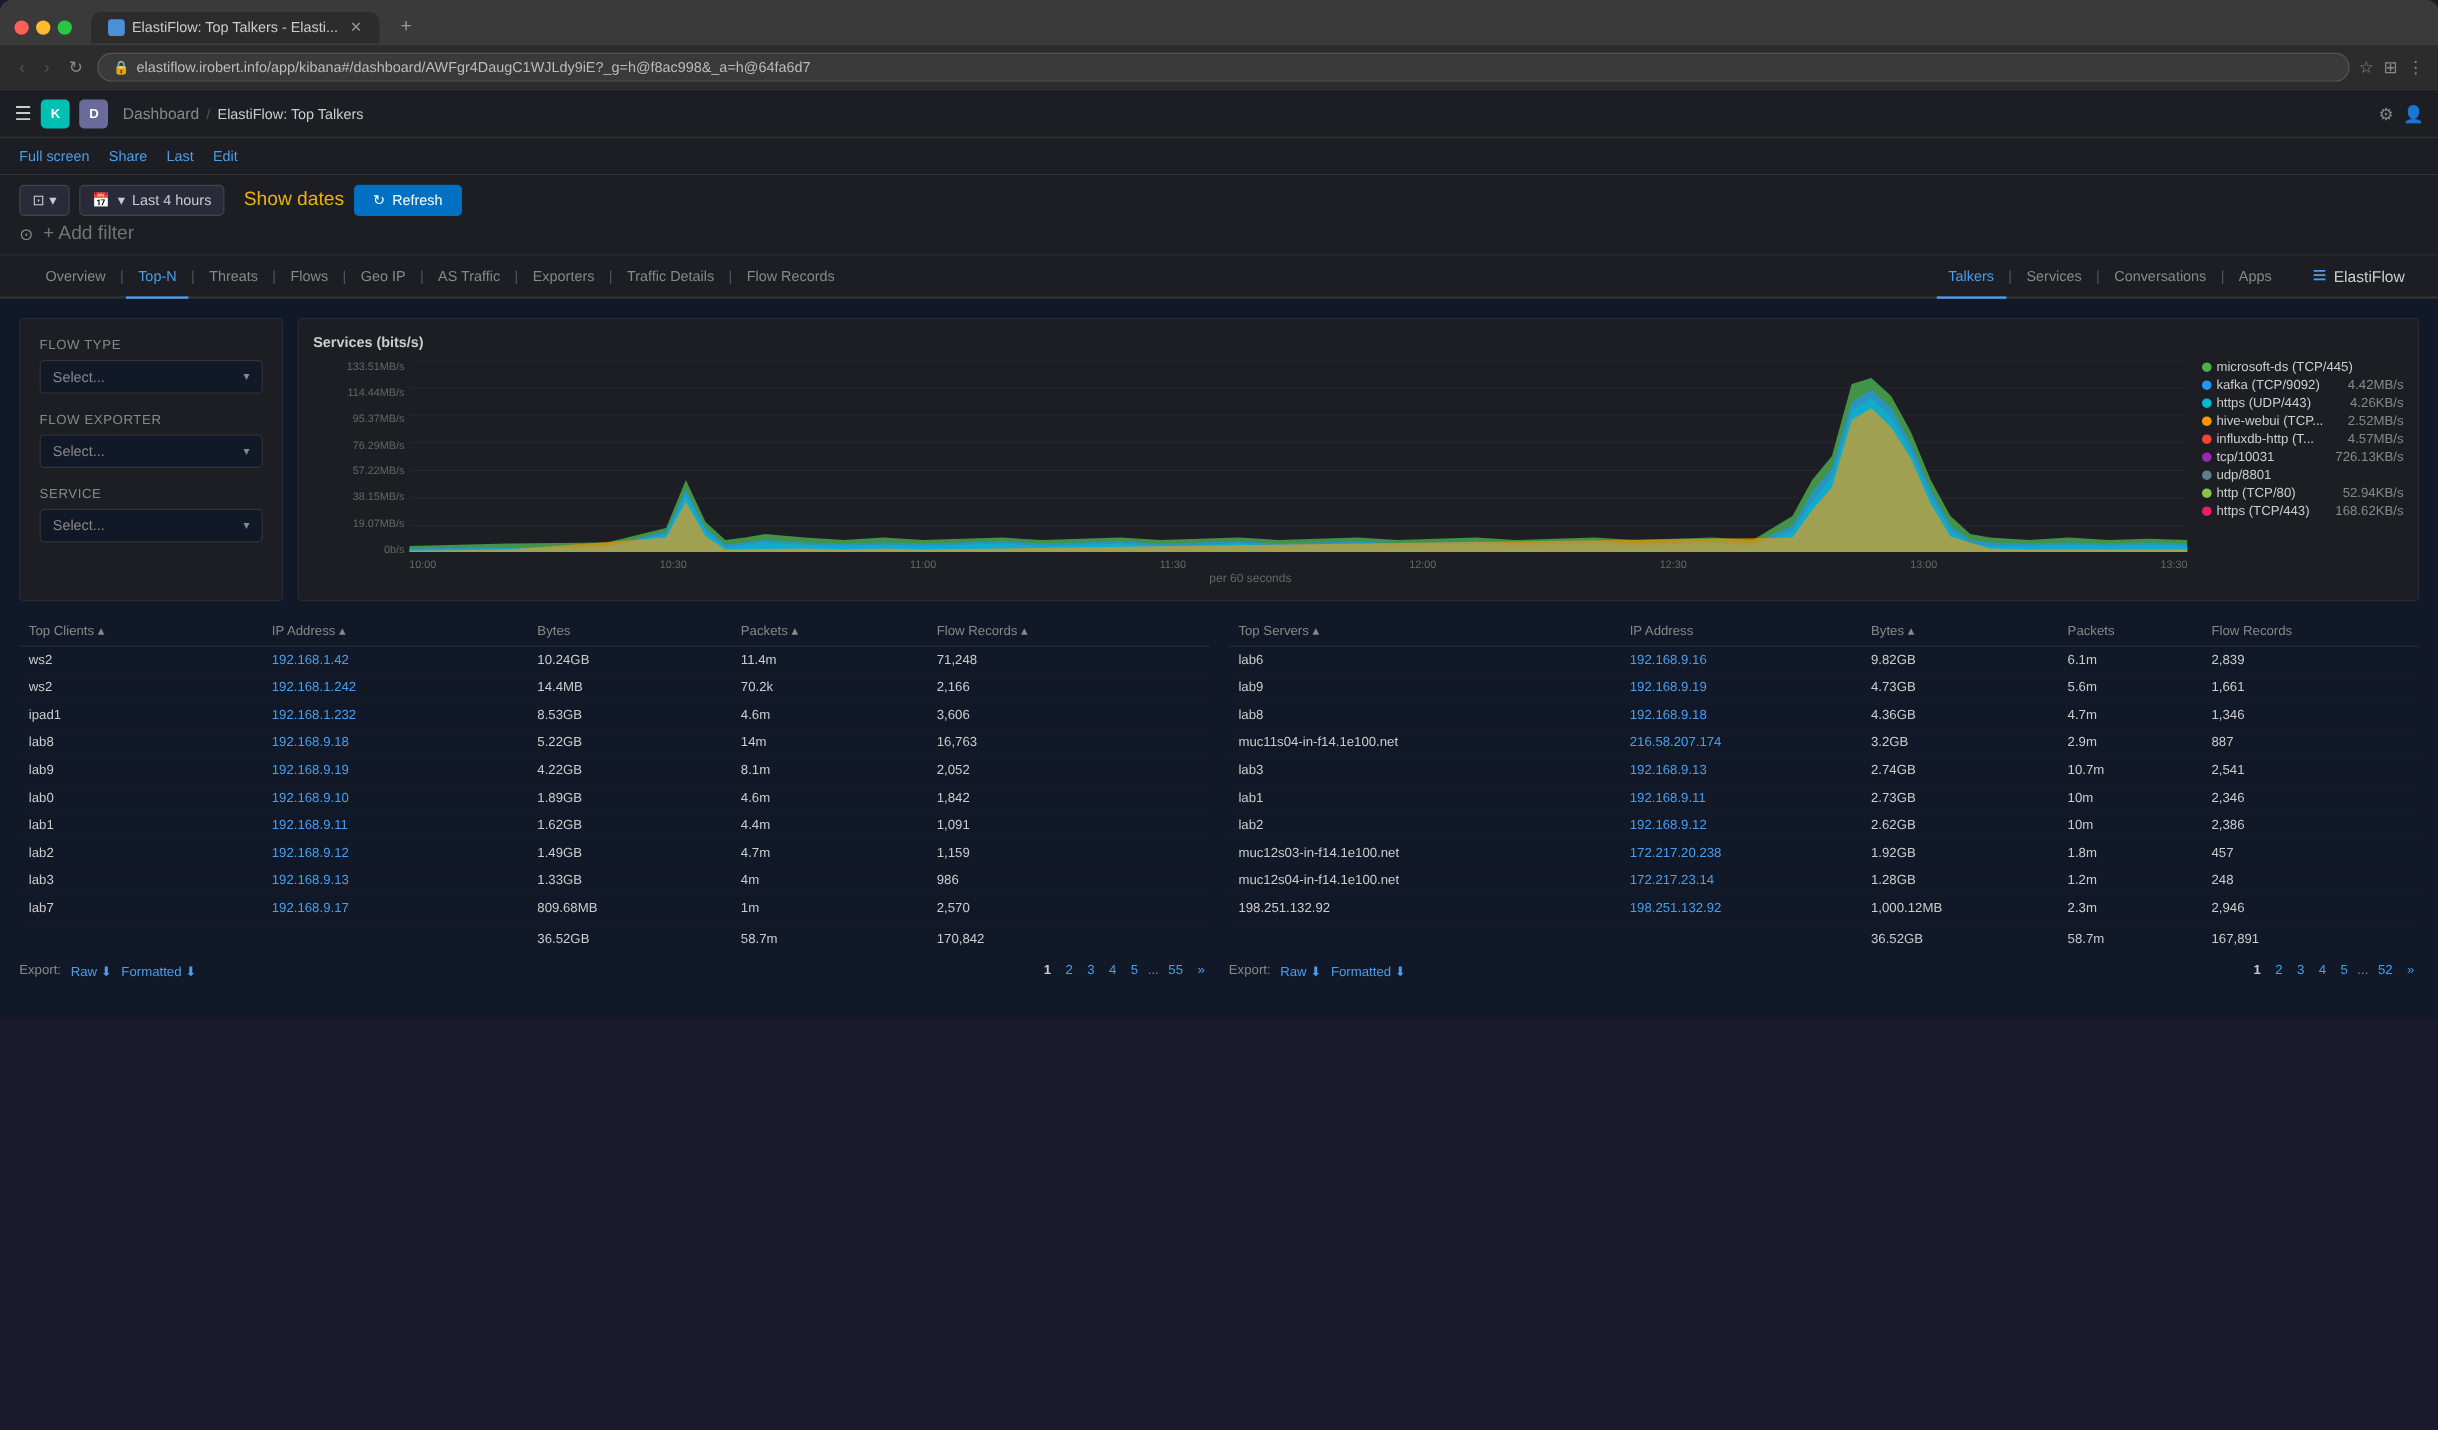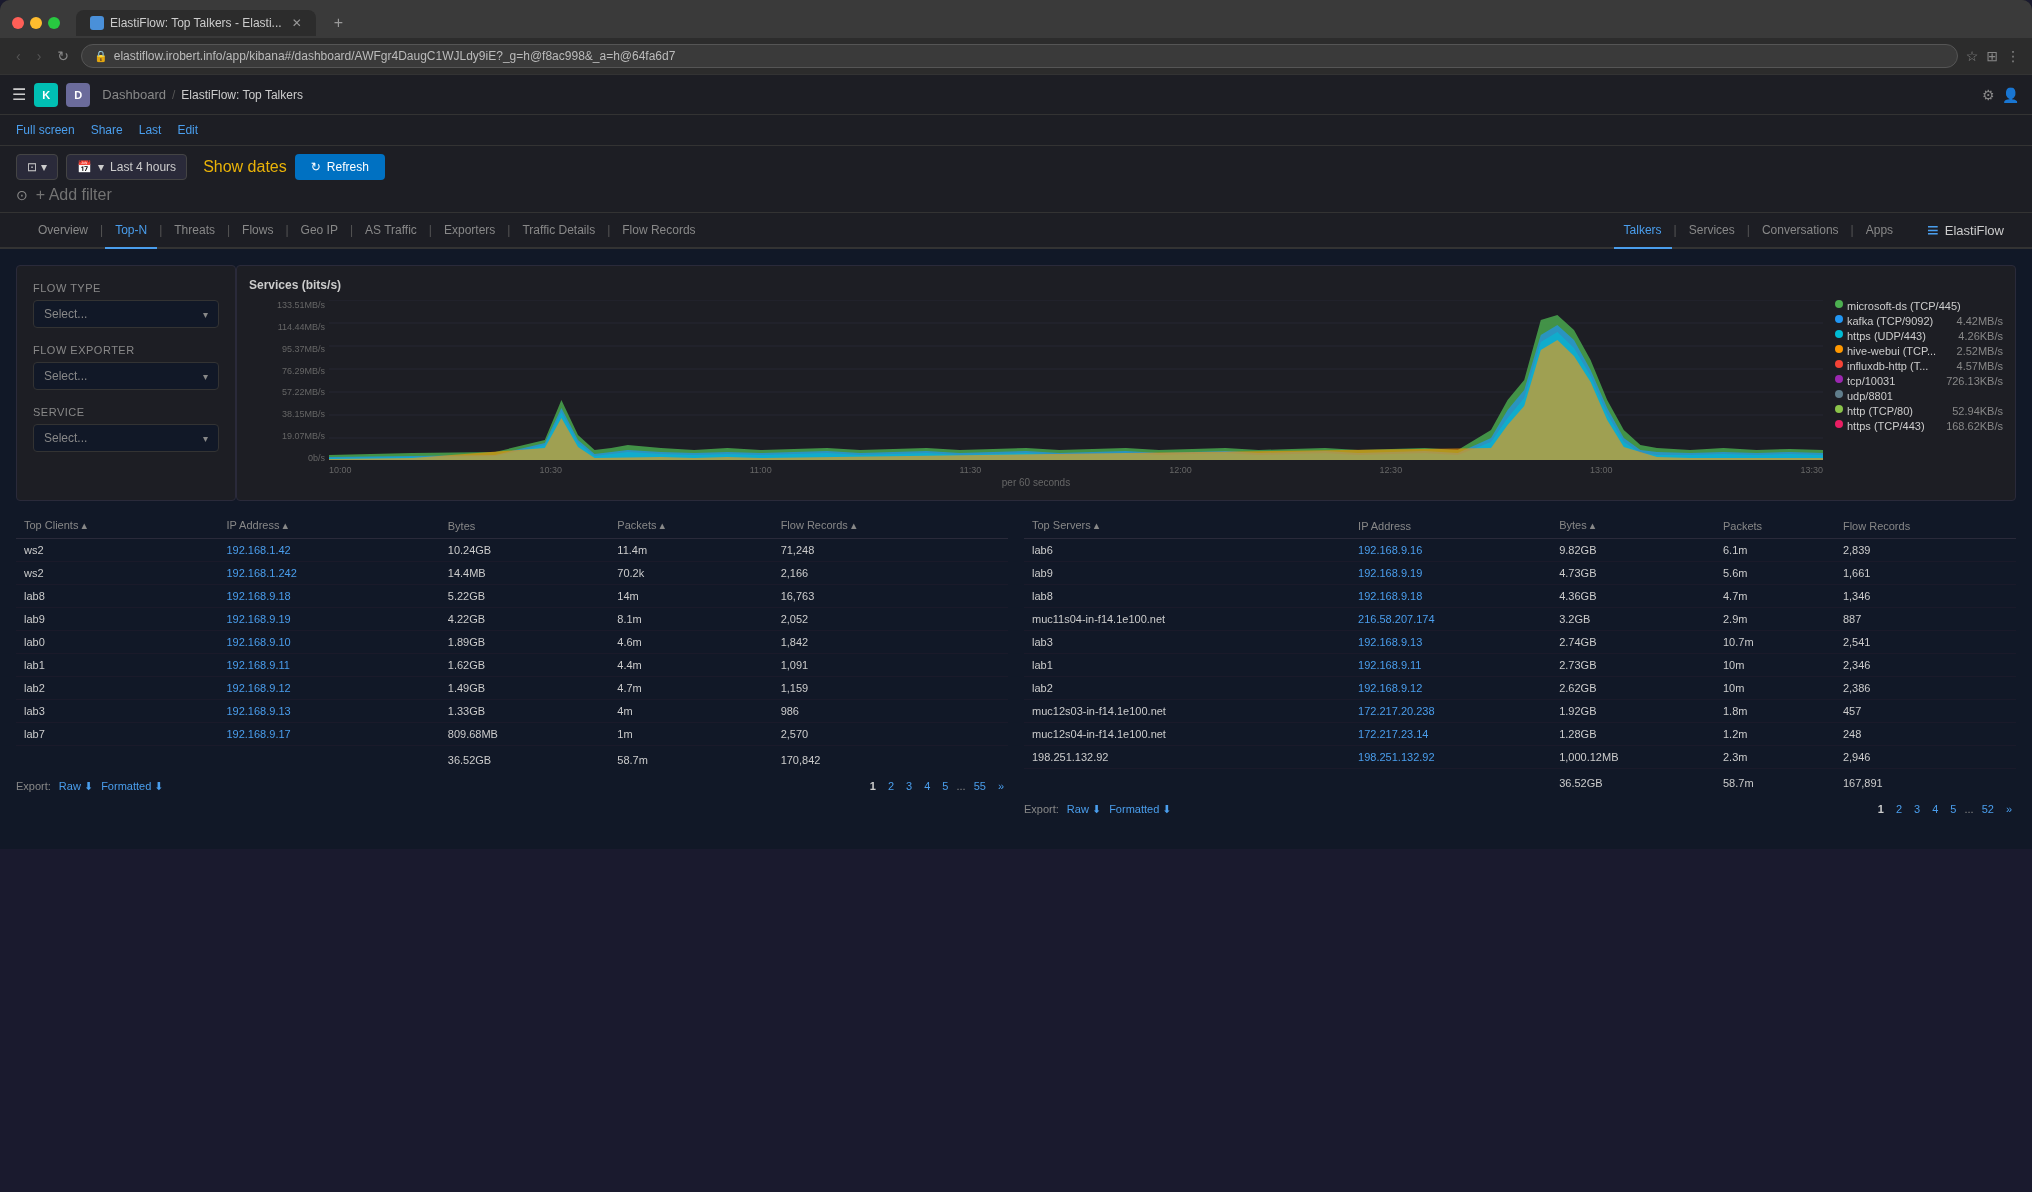--- a/index.html
+++ b/index.html
@@ -61,35 +61,35 @@
     .nav-item { color: #888; font-size: 12px; padding: 10px 10px; cursor: pointer; border-bottom: 2px solid transparent; margin-bottom: -2px; white-space: nowrap; }
     .nav-item.active { color: #4a9eed; border-bottom: 2px solid #4a9eed; }
     .nav-sep { color: #555; margin: 0 2px; }
     .nav-right { display: flex; align-items: center; gap: 0; }
     .elastiflow-logo { display: flex; align-items: center; gap: 6px; margin-left: 24px; }
     .ef-logo-icon { color: #4a9eed; font-size: 20px; font-weight: bold; }
     .ef-logo-text { color: #ccc; font-size: 13px; font-weight: 500; }
 
     
     .dashboard { background: #111827; min-height: 600px; padding: 16px; }
-    .dashboard-grid { display: grid; grid-template-columns: 220px 1fr; gap: 0; }
+    .dashboard-grid { display: grid; grid-template-columns: 220px 1fr; gap: 12px; }
 
     
     .filters-panel { background: #1d1e24; border: 1px solid #2a2a3a; border-radius: 4px; padding: 16px; }
     .filter-group { margin-bottom: 16px; }
     .filter-label { color: #888; font-size: 11px; margin-bottom: 6px; font-weight: 500; text-transform: uppercase; letter-spacing: 0.5px; }
     .select-wrap { position: relative; }
     .select-box { background: #111827; border: 1px solid #333; border-radius: 4px; color: #888; padding: 6px 10px; font-size: 12px; display: flex; align-items: center; justify-content: space-between; cursor: pointer; }
     .select-chevron { color: #888; font-size: 10px; }
 
     
     .chart-panel { background: #1d1e24; border: 1px solid #2a2a3a; border-radius: 4px; padding: 12px; }
     .chart-title { color: #ccc; font-size: 12px; margin-bottom: 8px; font-weight: bold; }
     .chart-legend { width: 180px; padding-left: 12px; font-size: 11px; }
-    .legend-item { display: flex; align-items: flex-start; gap: 4px; margin-bottom: 3px; }
+    .legend-item { display: flex; align-items: center; gap: 4px; margin-bottom: 3px; }
     .legend-dot { width: 8px; height: 8px; border-radius: 50%; flex-shrink: 0; }
     .legend-name { color: #ccc; flex: 1; }
     .legend-val { color: #888; }
     .data-table-wrap { }
     table { width: 100%; border-collapse: collapse; }
     thead th { color: #888; font-size: 11px; font-weight: 500; padding: 6px 8px; border-bottom: 1px solid #2a2a3a; text-align: left; white-space: nowrap; }
     tbody td { color: #ccc; font-size: 11px; padding: 5px 8px; border-bottom: 1px solid #1a1a2a; }
     .ip-link { color: #4a9eed; text-decoration: none; cursor: pointer; }
     .total-row td { color: #ccc; font-weight: 500; border-top: 1px solid #444; border-bottom: none; padding-top: 8px; }
 
@@ -380,20 +380,27 @@
             <td>10.24GB</td>
             <td>11.4m</td>
             <td>71,248</td>
           </tr>
           <tr class="table-row">
             <td>ws2</td>
             <td><a class="ip-link">192.168.1.242</a></td>
             <td>14.4MB</td>
             <td>70.2k</td>
             <td>2,166</td>
+          </tr>
+          <tr class="table-row">
+            <td>ipad1</td>
+            <td><a class="ip-link">192.168.1.232</a></td>
+            <td>8.53GB</td>
+            <td>4.6m</td>
+            <td>3,606</td>
           </tr>
           <tr class="table-row">
             <td>lab8</td>
             <td><a class="ip-link">192.168.9.18</a></td>
             <td>5.22GB</td>
             <td>14m</td>
             <td>16,763</td>
           </tr>
           <tr class="table-row">
             <td>lab9</td>

